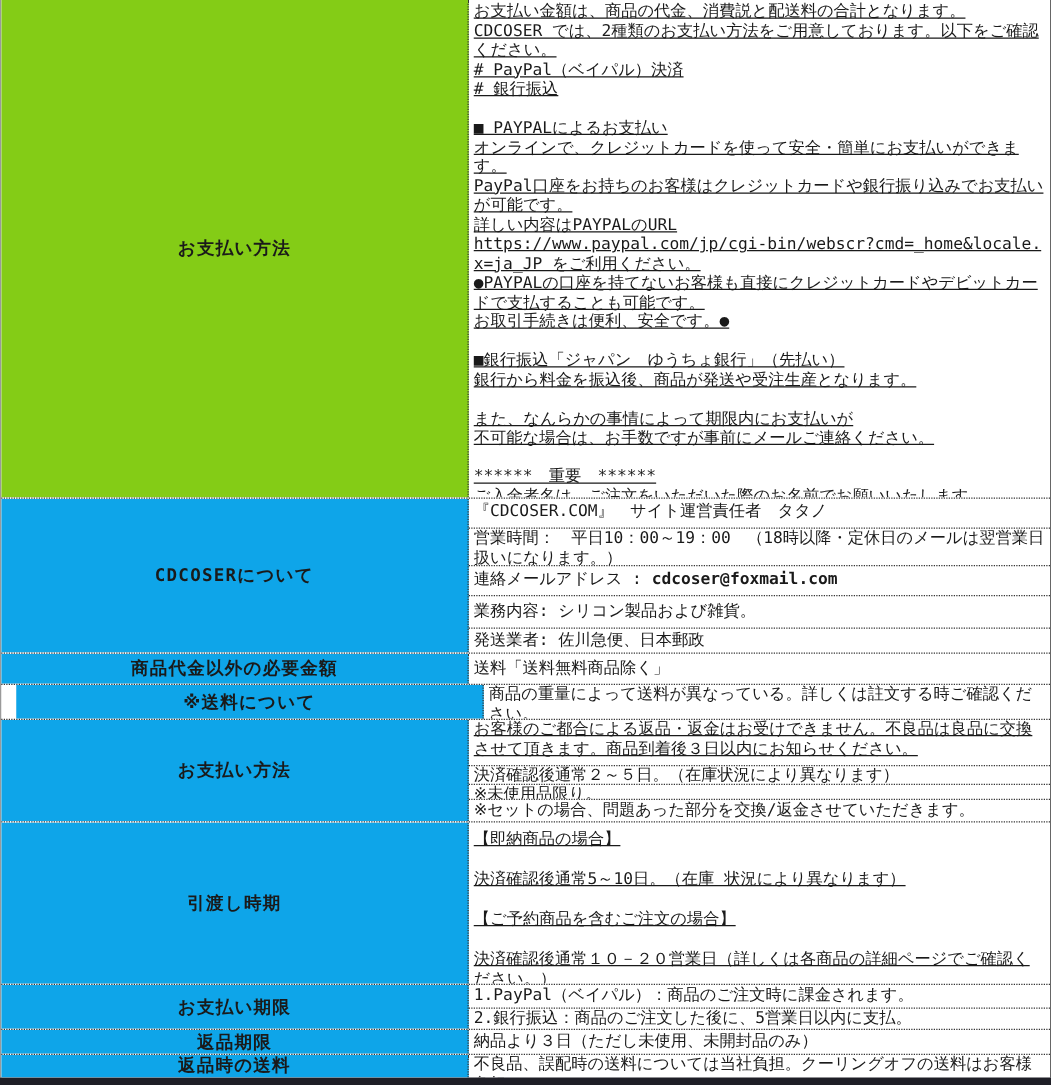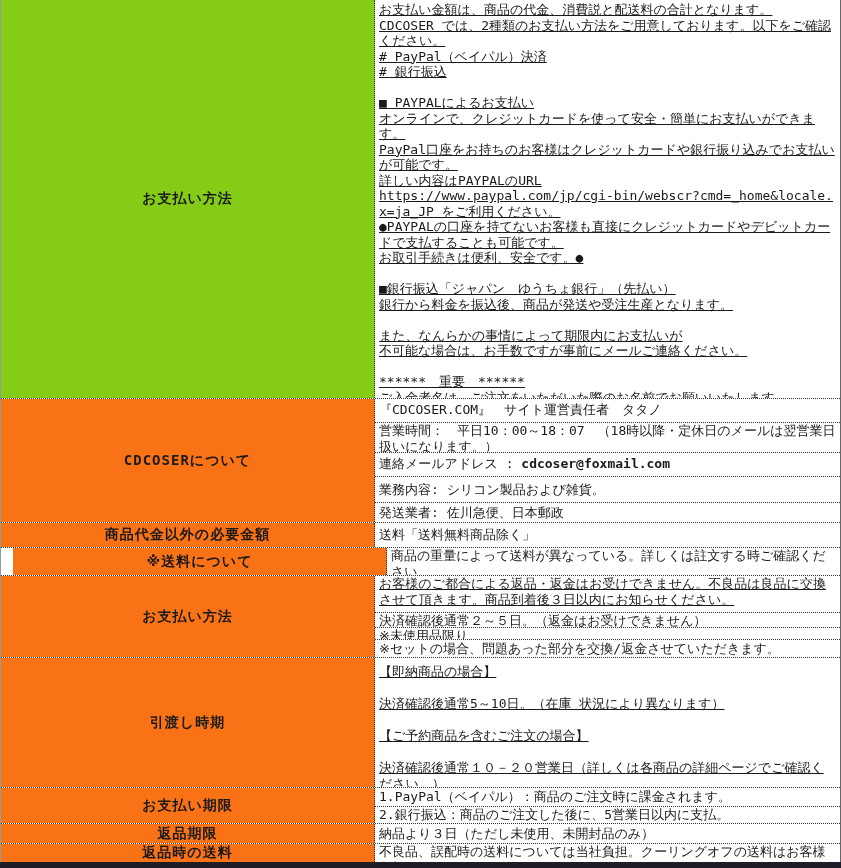--- a/index.html
+++ b/index.html
@@ -12,21 +12,21 @@
   .page { width:841px; height:868px; }
   .tbl {
     width:841px; height:862px;
     border-left:1px solid #9a9a9a; border-right:1px solid #666;
     display:flex; flex-direction:column;
   }
   .row { display:flex; width:100%; border-top:1px dotted #333; overflow:hidden; }
   .row:first-child { border-top:none; }
   .hcell {
     width:374px; min-width:374px;
-    background:#f97316;
+    background:#0ea5e9;
     border-right:1px dotted #333;
     display:flex; align-items:center; justify-content:center;
     font-weight:bold; font-size:14px; text-align:center;
     letter-spacing:1px;
   }
   .r1 .hcell { background:#84cc16; }
   .ccol { flex:1; display:flex; flex-direction:column; min-width:0; }
   .ccell {
     padding:0 4px; white-space:pre-wrap; overflow:hidden;
     line-height:16px; word-break:break-all;
@@ -82,21 +82,21 @@
 ご入金者名は、ご注文をいただいた際のお名前でお願いいたします。
 お支払い後に、メールにてお知らせいただけますと、大変スムーズに出荷させていただけます。
 ご協力いただけますようお願いいたします。</div>
       </div>
     </div>
 
     <div class="row r2">
       <div class="hcell">CDCOSERについて</div>
       <div class="ccol">
         <div class="ccell line" style="height:23px">『CDCOSER.COM』　サイト運営責任者　タタノ</div>
-        <div class="ccell line sep" style="height:30px">営業時間：　平日10：00～18：07　（18時以降・定休日のメールは翌営業日扱いになります。）</div>
+        <div class="ccell line sep" style="height:30px">営業時間：　平日10：00～19：00　（18時以降・定休日のメールは翌営業日扱いになります。）</div>
         <div class="ccell line sep" style="height:25px"><span>連絡メールアドレス : </span><span class="bold">cdcoser@foxmail.com</span></div>
         <div class="ccell line sep" style="height:26px">業務内容: シリコン製品および雑貨。</div>
         <div class="ccell line sep" style="height:20px">発送業者: 佐川急便、日本郵政</div>
       </div>
     </div>
 
     <div class="row r3">
       <div class="hcell">商品代金以外の必要金額</div>
       <div class="ccol">
         <div class="ccell line" style="height:25px">送料「送料無料商品除く」</div>
@@ -107,21 +107,21 @@
       <div class="hcell">※送料について</div>
       <div class="ccol">
         <div class="ccell line" style="height:28px">商品の重量によって送料が異なっている。詳しくは註文する時ご確認ください。</div>
       </div>
     </div>
 
     <div class="row r5">
       <div class="hcell">お支払い方法</div>
       <div class="ccol">
         <div class="ccell block" style="height:36px">お客様のご都合による返品・返金はお受けできません。不良品は良品に交換させて頂きます。商品到着後３日以内にお知らせください。</div>
-        <div class="ccell line sep" style="height:16px">決済確認後通常２～５日。（返金はお受けできません）</div>
+        <div class="ccell line sep" style="height:16px">決済確認後通常２～５日。（在庫状況により異なります）</div>
         <div class="ccell line sep" style="height:12px">※未使用品限り。</div>
         <div class="ccell line sep" style="height:18px">※セットの場合、問題あった部分を交換/返金させていただきます。</div>
       </div>
     </div>
 
     <div class="row r6">
       <div class="hcell">引渡し時期</div>
       <div class="ccol">
         <div class="ccell block" style="height:130px">【即納商品の場合】
 

